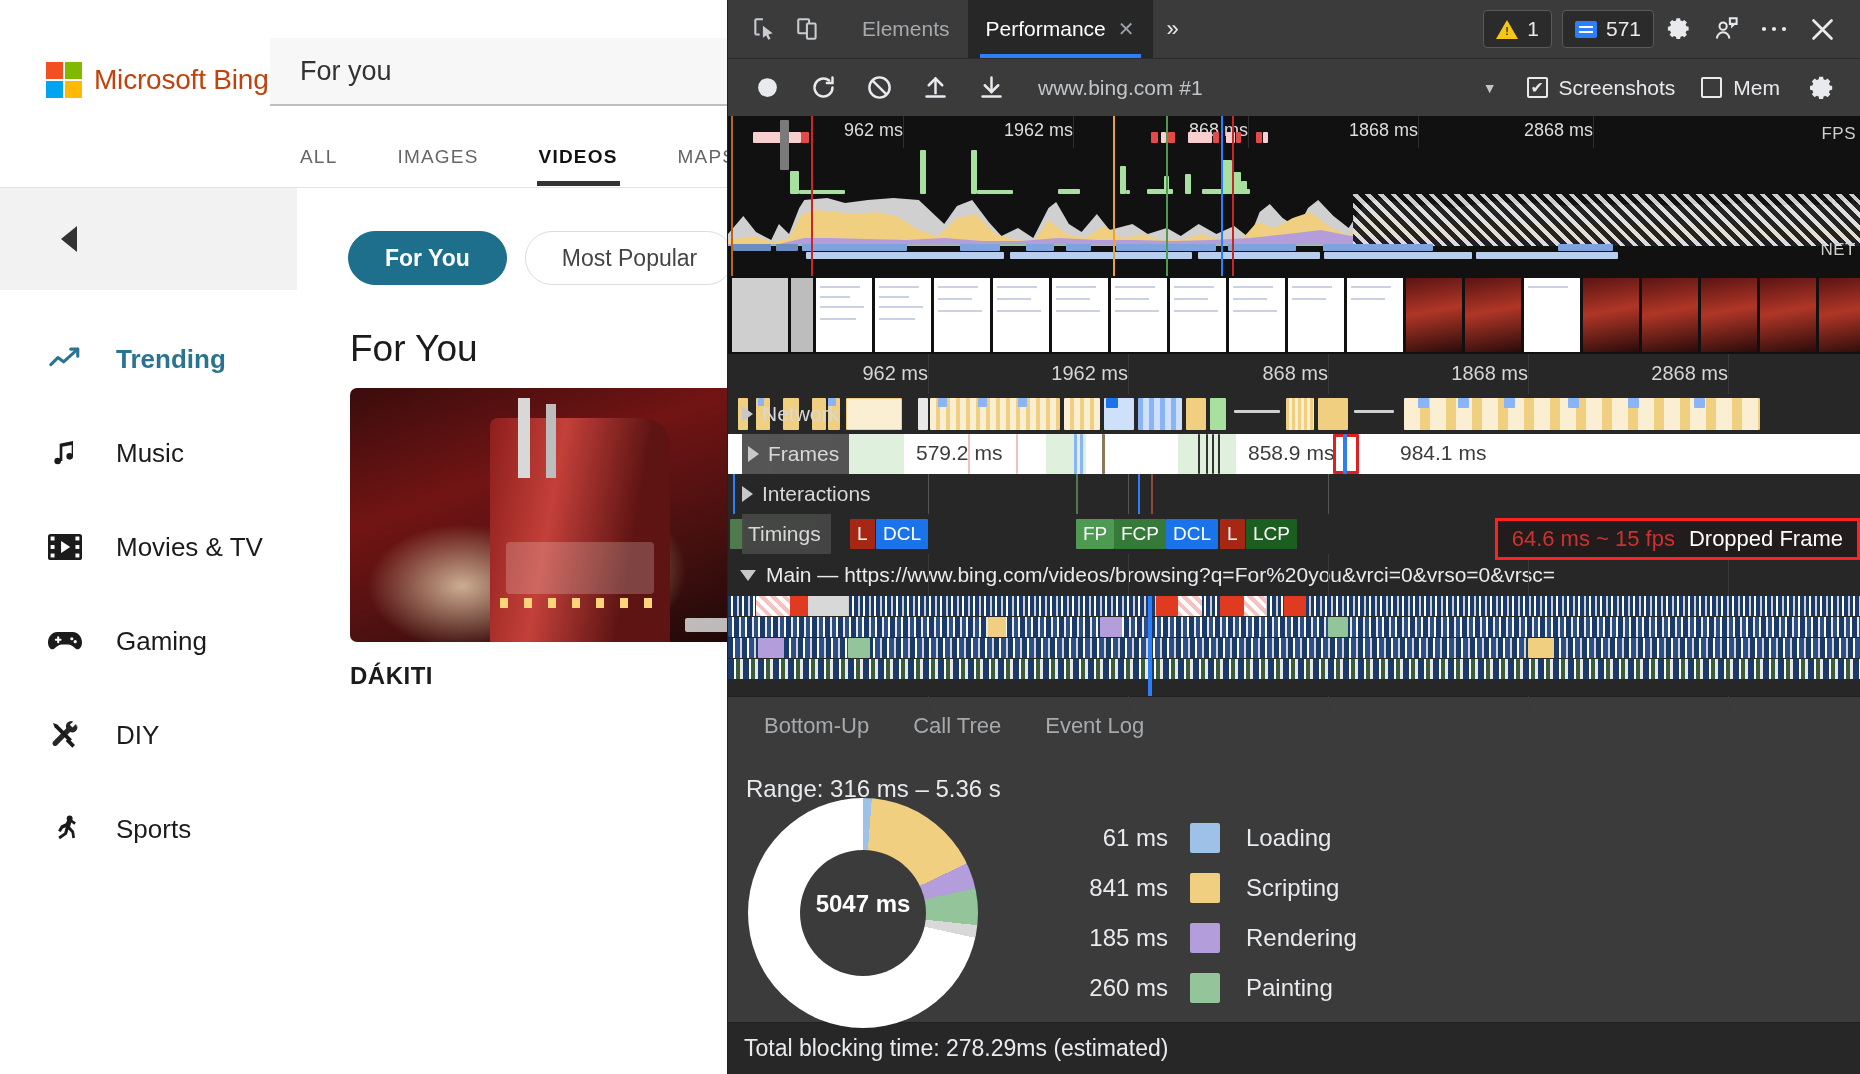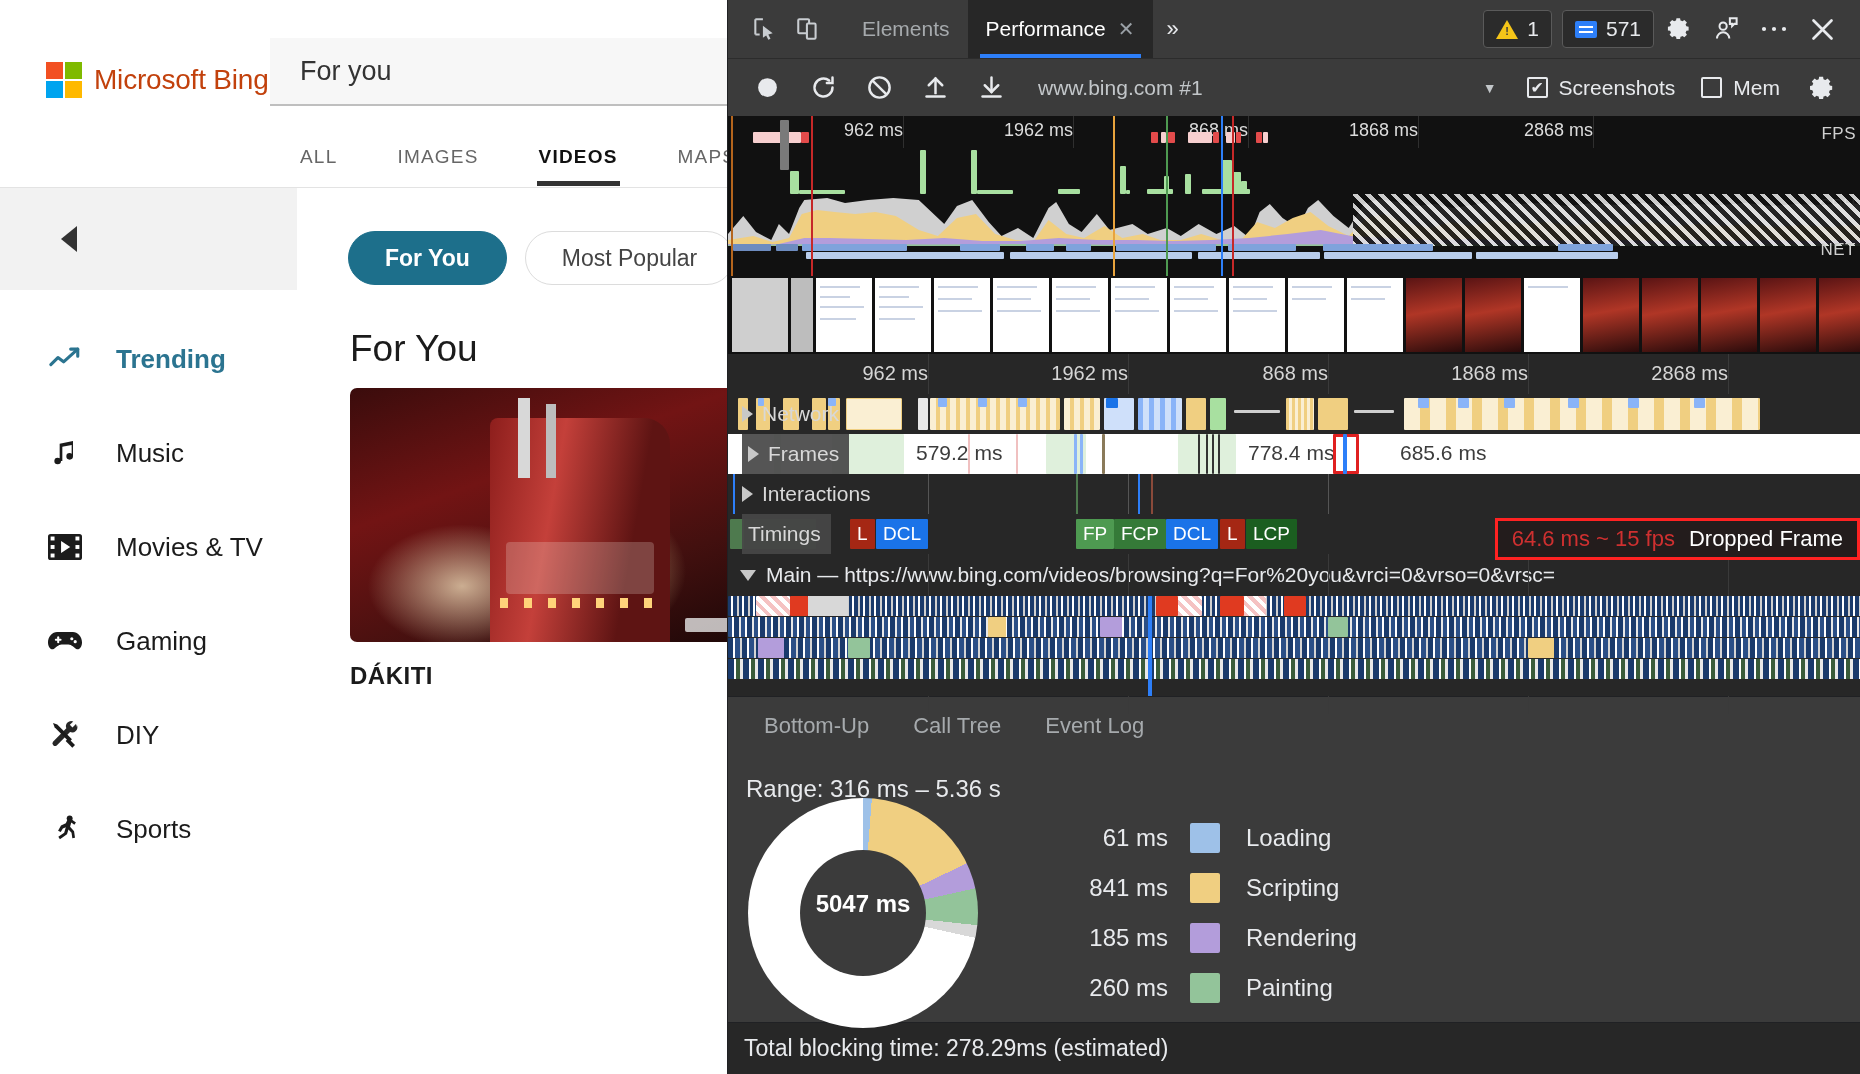--- a/index.html
+++ b/index.html
@@ -643,22 +643,22 @@
           <div class="ov-bar" style="left:318px;top:0;width:40px;height:40px;background:#dff0dc"></div>
           <div class="ov-bar" style="left:346px;top:0;width:3px;height:40px;background:#8ab4f8"></div>
           <div class="ov-bar" style="left:352px;top:0;width:3px;height:40px;background:#8ab4f8"></div>
           <div class="ov-bar" style="left:374px;top:0;width:3px;height:40px;background:#8a7a5a"></div>
           <div class="ov-bar" style="left:450px;top:0;width:58px;height:40px;background:#dff0dc"></div>
           <div class="ov-bar" style="left:470px;top:0;width:2px;height:40px;background:#333"></div>
           <div class="ov-bar" style="left:478px;top:0;width:2px;height:40px;background:#333"></div>
           <div class="ov-bar" style="left:484px;top:0;width:2px;height:40px;background:#333"></div>
           <div class="ov-bar" style="left:490px;top:0;width:2px;height:40px;background:#333"></div>
           <div class="frame-label" style="left:188px">579.2 ms</div>
-          <div class="frame-label" style="left:520px">778.4 ms</div>
-          <div class="frame-label" style="left:672px">685.6 ms</div>
+          <div class="frame-label" style="left:520px">858.9 ms</div>
+          <div class="frame-label" style="left:672px">984.1 ms</div>
           <div class="ov-bar" style="left:605px;top:0;width:26px;height:40px;border:3px solid #e02020;background:transparent;z-index:4"></div>
           <div class="ov-bar" style="left:615px;top:0;width:4px;height:40px;background:#2d7ff9;z-index:5"></div>
         </div>
         <div class="track-title dark-bg">
           <span class="tri"></span>
           <span>Frames</span>
         </div>
       </div>
 
       <div class="tl-track">

